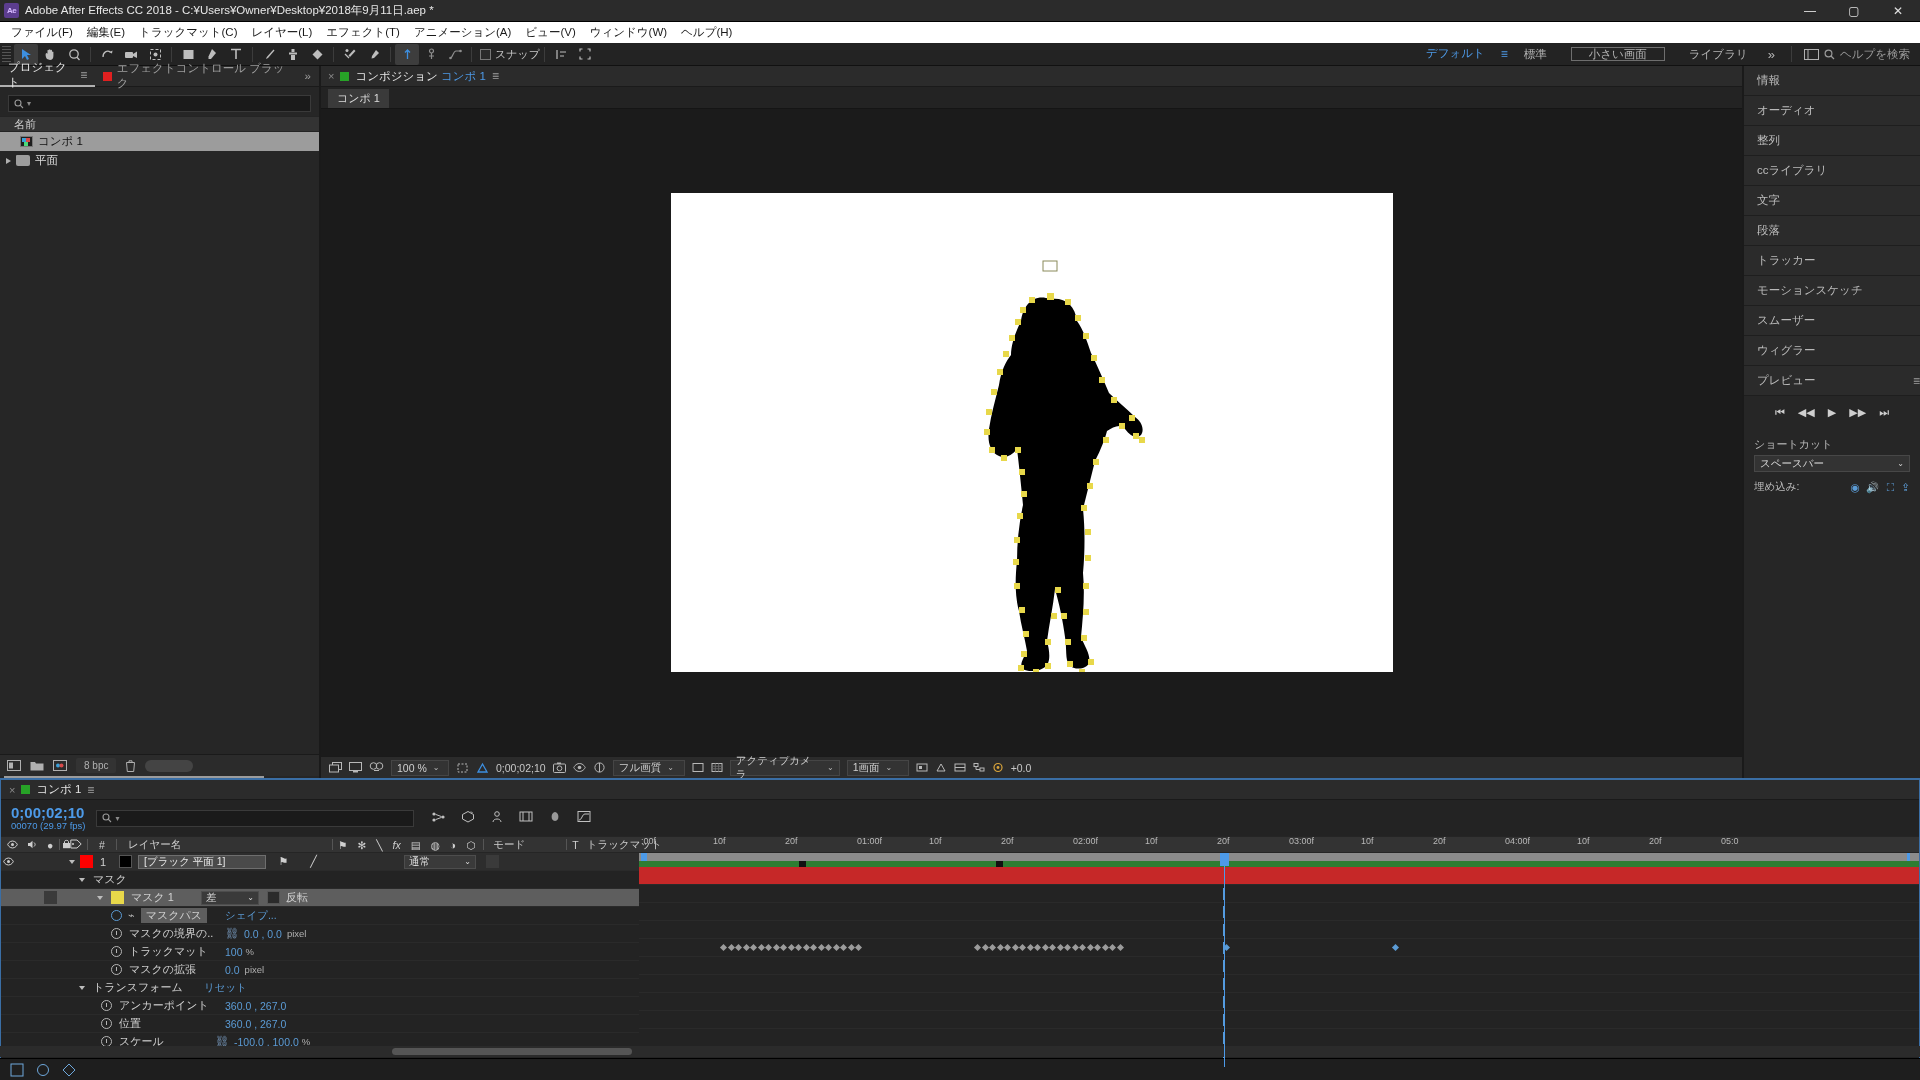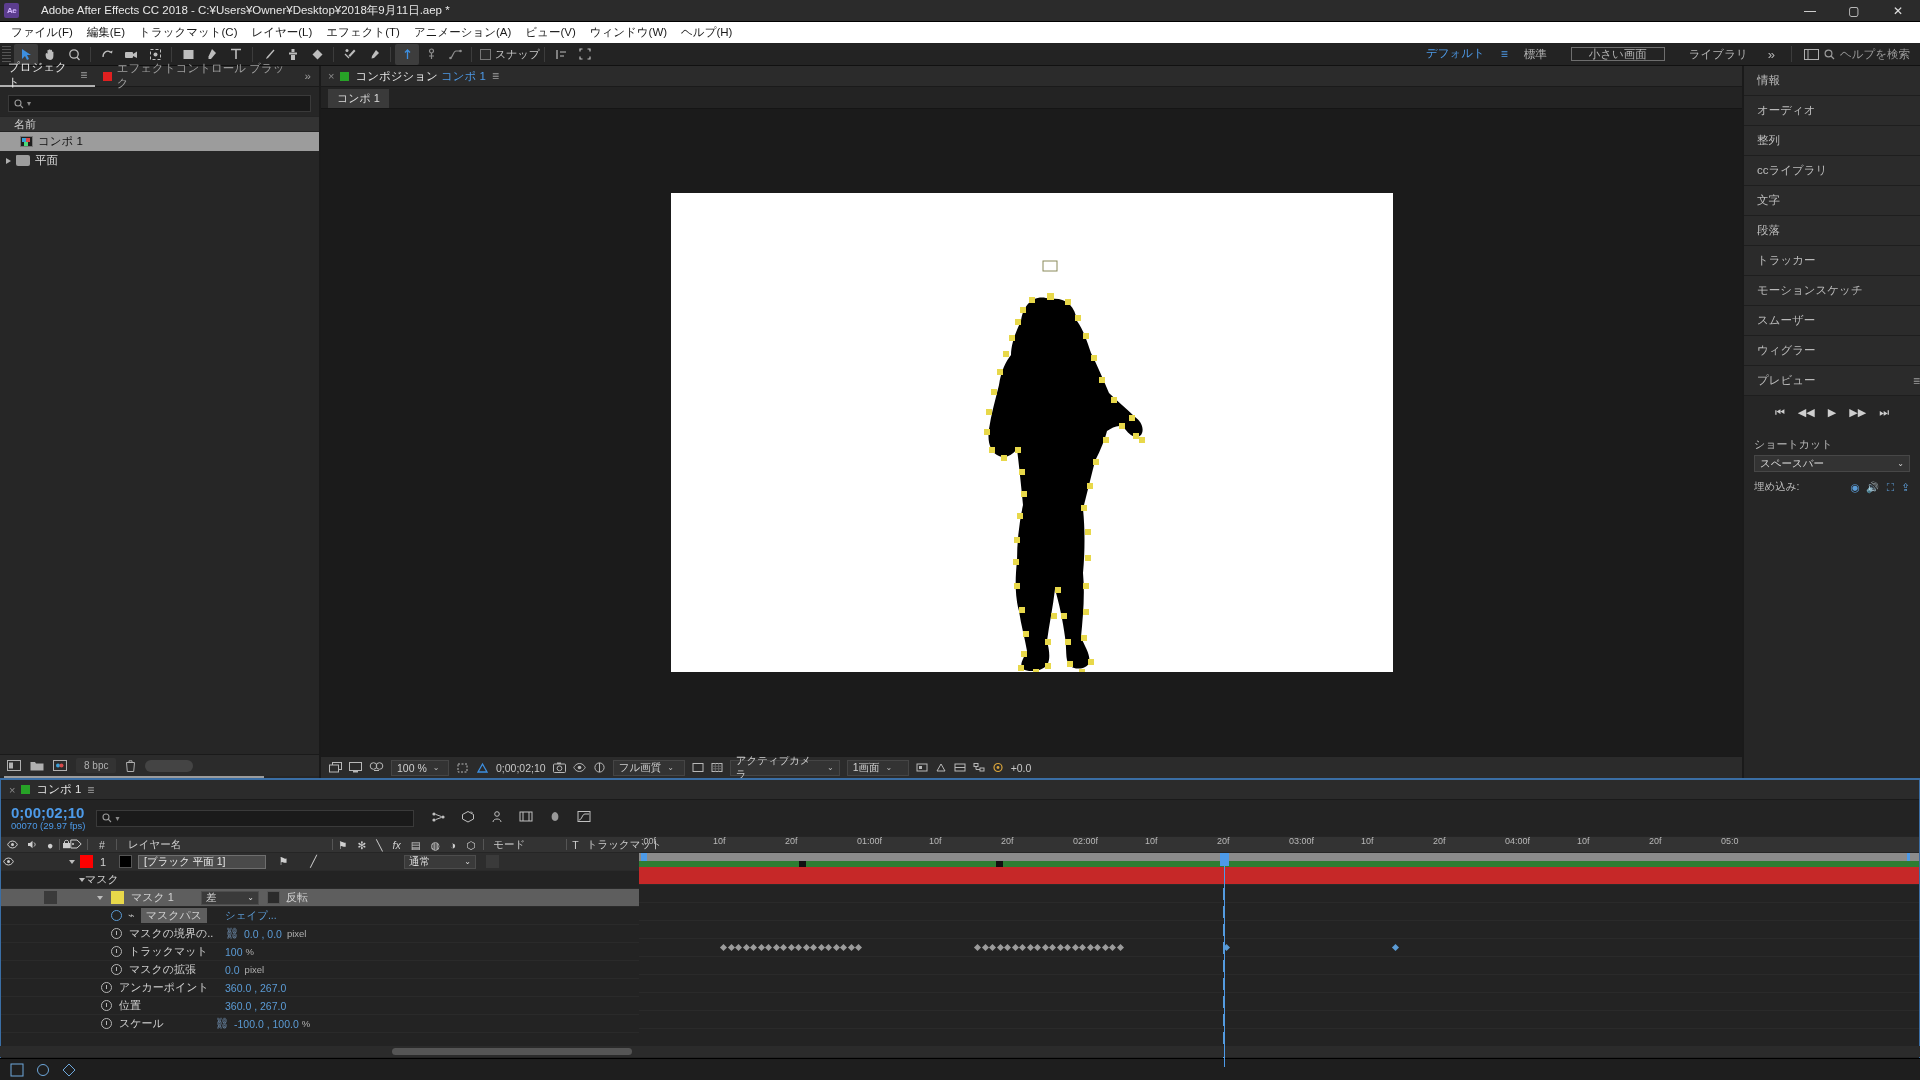--- a/index.html
+++ b/index.html
@@ -6,21 +6,21 @@
   html,body { width:1920px; height:1080px; overflow:hidden; background:#1e1e1e;
     font-family:"Liberation Sans","DejaVu Sans",sans-serif; color:#d4d4d4; }
   #app { position:relative; width:1920px; height:1080px; }
 
   
   .titlebar { height:22px; background:#2b2b2b; display:flex; align-items:center;
       border-bottom:1px solid #000; }
   .ae-logo { width:15px; height:15px; margin:0 6px 0 4px; background:#5c3d8f;
       border-radius:2px; color:#d6b9ff; font-size:8px; font-weight:bold;
       display:flex; align-items:center; justify-content:center; letter-spacing:-.5px;}
-  .title-text { font-size:11.5px; color:#e8e8e8;margin-left:16px; }
+  .title-text { font-size:11.5px; color:#e8e8e8; }
   .win-btns { margin-left:auto; display:flex; height:22px; }
   .win-btn { width:44px; height:22px; display:flex; align-items:center;
       justify-content:center; font-size:12px; color:#e0e0e0; }
 
   
   .menubar { height:21px; background:#ffffff; display:flex; align-items:center;
       padding-left:4px; }
   .menu-item { font-size:11.5px; color:#1a1a1a; padding:2px 7px; }
 
   
@@ -831,21 +831,21 @@
           <span class="modebox" style="margin-left:7px">
             <span>通常</span>
               <span style="font-size:8px">⌄</span>
           </span>
           <span class="chipbox" style="background:#3a3a3a;margin-left:10px"></span>
         </div>
 
         <div class="lrow">
           <span style="width:78px"></span>
           <span class="dtri down"></span>
-          <span style="">マスク</span>
+          <span style="margin-left:8px">マスク</span>
         </div>
 
         <div class="lrow propsel">
           <span style="width:30px"></span>
           <span class="chipbox" style="background:#3a3a3a;margin-left:13px"></span>
           <span style="width:40px"></span>
           <span class="dtri down"></span>
           <span class="chipbox" style="background:#e8d84a;margin-left:8px"></span>
           <span style="margin-left:7px;width:70px">マスク 1</span>
           <span class="modebox" style="width:58px">
@@ -882,20 +882,26 @@
         </div>
 
         <div class="lrow">
           <span style="width:110px"></span>
           <span class="stopwatch"></span>
           <span style="margin-left:7px;width:96px">マスクの拡張</span>
           <span class="val">0.0</span>
           <span class="unit" style="margin-left:5px">pixel</span>
         </div>
 
+        <div class="lrow">
+          <span style="width:78px"></span>
+          <span class="dtri down"></span>
+          <span style="margin-left:8px;width:111px">トランスフォーム</span>
+          <span class="val">リセット</span>
+        </div>
 
         <div class="lrow">
           <span style="width:100px"></span>
           <span class="stopwatch"></span>
           <span style="margin-left:7px;width:106px">アンカーポイント</span>
           <span class="val">360.0 , 267.0</span>
         </div>
 
         <div class="lrow">
           <span style="width:100px"></span>

